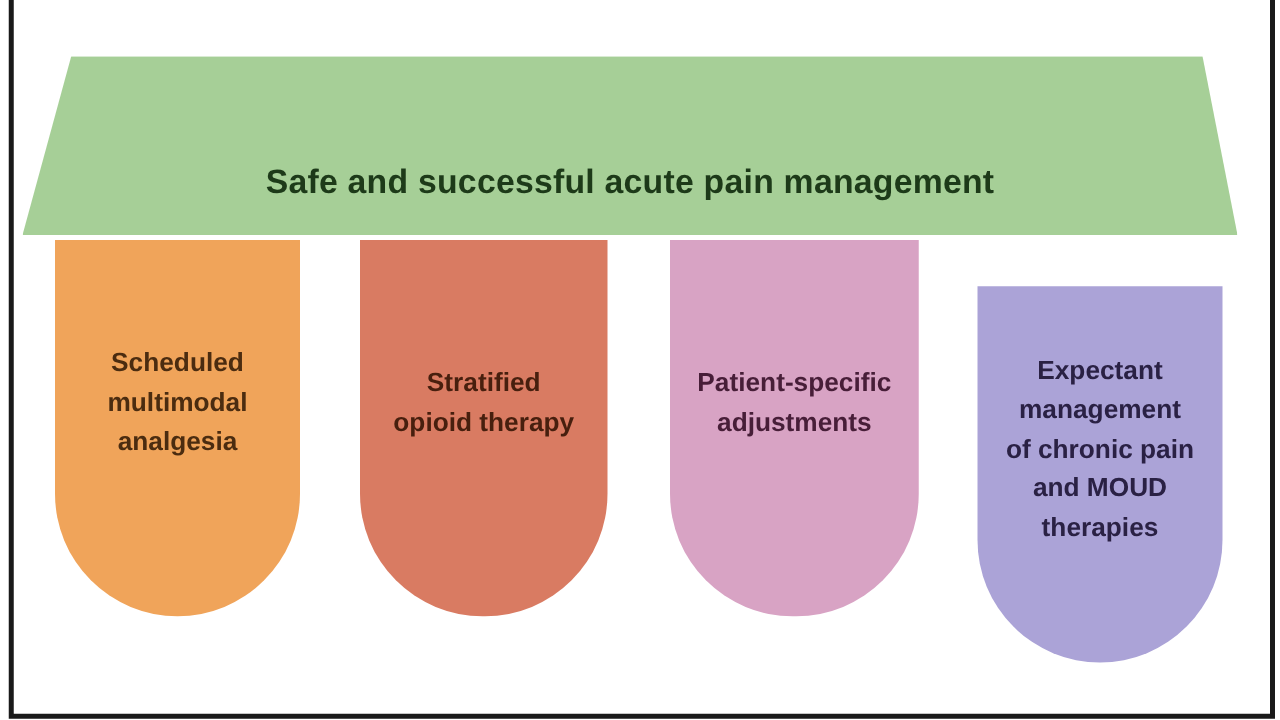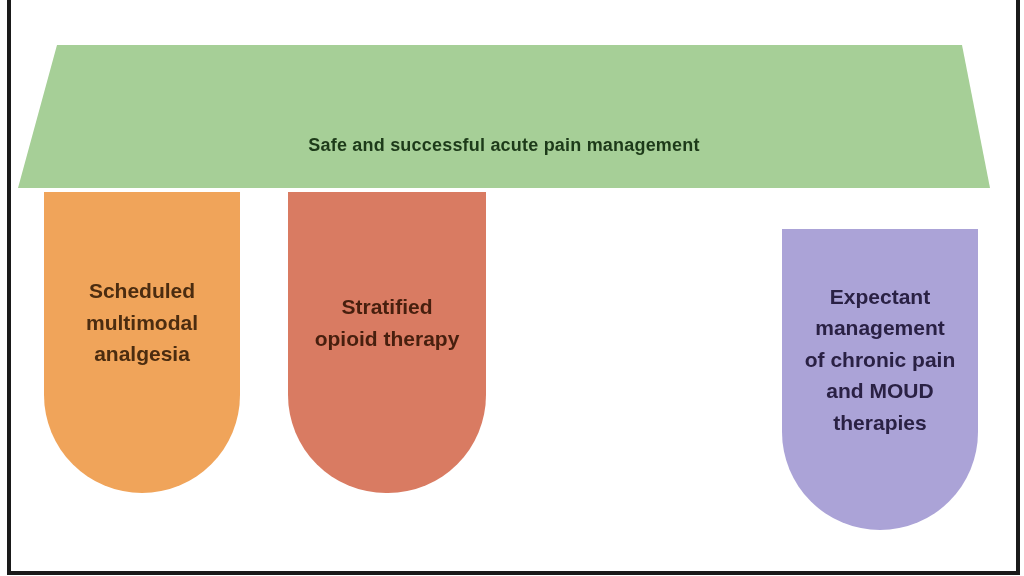--- a/index.html
+++ b/index.html
@@ -38,21 +38,21 @@
     height: 143px;
     clip-path: polygon(39px 0, 944px 0, 100% 100%, 0 100%);
     display: flex;
     align-items: center;
     justify-content: center;
     padding-top: 21px;
     box-sizing: border-box;
     z-index: 3;
   }
   .roof-label {
-    font-size: 18px;
+    font-size: 27px;
     font-weight: bold;
     letter-spacing: 0.2px;
     text-align: center;
     margin-top: 36px;
   }
   
   .base {
     position: absolute;
     left: 40px;
     top: 430px;
@@ -111,20 +111,24 @@
     <div class="pillar-label">Scheduled
 multimodal
 analgesia</div>
   </div>
 
   <div class="pillar pillar-2" style="background-color: rgb(217, 123, 98); color: rgb(71, 31, 14);">
     <div class="pillar-label">Stratified
 opioid therapy</div>
   </div>
 
+  <div class="pillar pillar-3" style="background-color: rgb(216, 163, 196); color: rgb(71, 30, 56);">
+    <div class="pillar-label">Patient-specific
+adjustments</div>
+  </div>
 
   <div class="pillar pillar-4" style="background-color: rgb(171, 163, 215); color: rgb(42, 33, 68); margin-top: 37px;">
     <div class="pillar-label">Expectant
 management
 of chronic pain
 and MOUD
 therapies</div>
   </div>
 
 </div>

